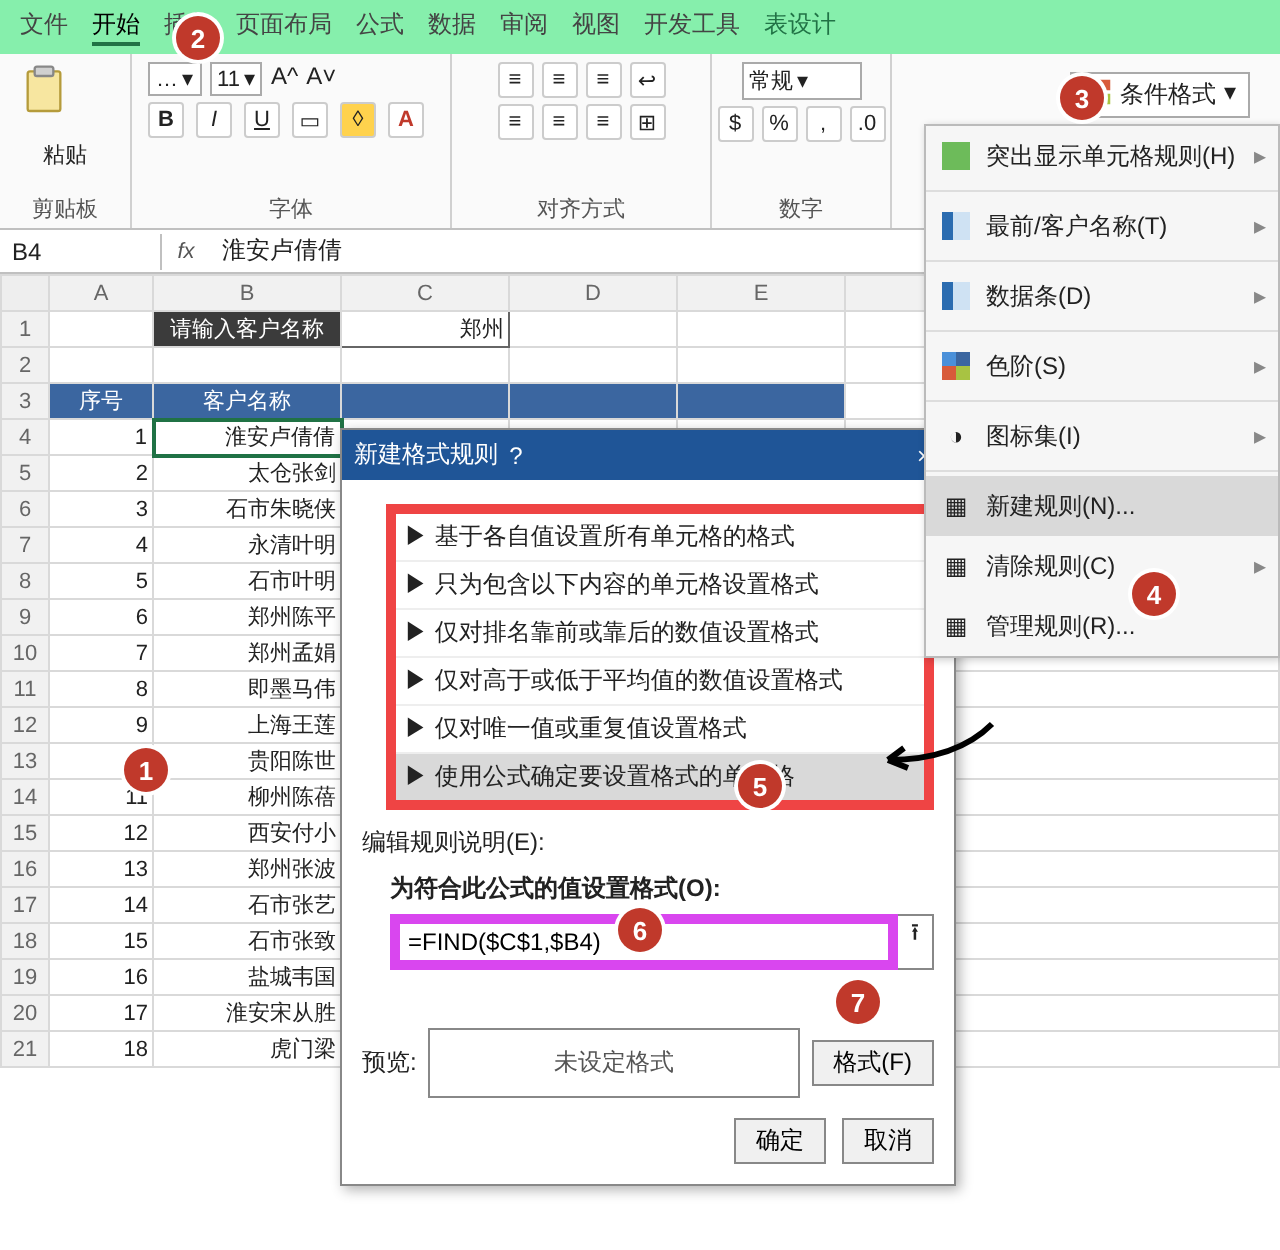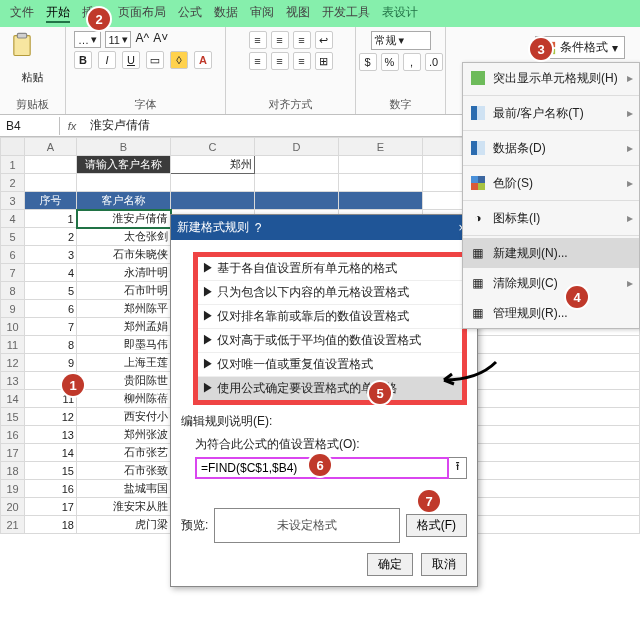--- a/index.html
+++ b/index.html
@@ -24,21 +24,21 @@
 .grp{border-right:1px solid #d0d0d0;padding:4px 8px 2px 8px;display:flex;flex-direction:column;justify-content:space-between}
 .grp .lab{font-size:11px;color:#555;text-align:center;margin-top:2px}
 .grp .body{display:flex;gap:6px;align-items:center}
 .cbtn{width:18px;height:18px;font-size:11px;border:1px solid #ccc;border-radius:2px;display:inline-flex;align-items:center;justify-content:center;background:#fff}
 .sel{border:1px solid #aaa;background:#fff;padding:1px 3px;font-size:11px;display:inline-flex;align-items:center;gap:2px}
 .clip svg{width:28px;height:28px}
 .icon-tiny{width:14px;height:14px;fill:#444}
 
 
 .fbar{display:flex;align-items:center;border-bottom:1px solid var(--border);height:22px;background:#fff}
-.nbox{width:60px;border-right:1px solid var(--border);padding:2px 6px}
+.nbox{width:81px;border-right:1px solid var(--border);padding:2px 6px}
 .fxicon{width:24px;text-align:center;color:#555;font-style:italic;font-size:11px}
 .finput{flex:1;padding:2px 6px}
 
 
 .sheet{position:relative}
 table{border-collapse:collapse;width:100%;table-layout:fixed}
 th,td{border:1px solid #d9d9d9;height:18px;font-size:11px;overflow:hidden;white-space:nowrap;padding:0 2px}
 th{background:#f1f1f1;font-weight:normal;color:#666}
 .corner{background:#eee;width:24px}
 .rowhdr{background:#f1f1f1;width:24px;text-align:center;color:#666}
@@ -52,29 +52,29 @@
 .dlg{position:absolute;left:170px;top:214px;width:308px;background:#fff;border:1px solid #888;box-shadow:2px 2px 6px rgba(0,0,0,.3)}
 .dlg-hdr{background:var(--dialog-hdr);color:#fff;display:flex;align-items:center;padding:4px 6px;font-size:12px}
 .dlg-hdr .close{margin-left:auto;width:18px;text-align:center}
 .dlg-hdr .q{width:18px;text-align:center}
 .dlg-body{padding:8px 10px 10px 10px;font-size:12px}
 .rule-list{border:5px solid #ef4444;margin:4px 0 8px 12px}
 .rule-list div{padding:3px 4px;border-bottom:1px solid #eee}
 .rule-list div:last-child{border:none}
 .rule-list .hl{background:#d9d9d9}
 .inp{display:flex;margin-top:4px}
-.inp input{flex:1;font-size:12px;padding:2px 4px;border:2px solid #d946ef}
+.inp input{flex:1;font-size:12px;padding:2px 4px;border:5px solid #d946ef}
 .inp .pick{width:18px;border:1px solid #888;border-left:none;text-align:center;line-height:16px}
 .preview{display:flex;align-items:center;margin-top:29px;gap:6px}
 .preview .box{border:1px solid #888;height:35px;flex:1;display:flex;align-items:center;justify-content:center;color:#555}
 .dbtn{border:1px solid #888;background:#f0f0f0;padding:2px 10px;font-size:12px}
 .dlg-ft{display:flex;justify-content:flex-end;gap:8px;padding:0 10px 10px 10px}
 
 
-.cfbtn{position:absolute;right:15px;top:36px;display:flex;align-items:center;gap:4px;border:1px solid #aaa;background:#fff;padding:2px 6px;font-size:12px}
+.cfbtn{position:absolute;right:15px;top:36px;display:flex;align-items:flex-start;gap:4px;border:1px solid #aaa;background:#fff;padding:2px 6px;font-size:12px}
 .cfmenu{position:absolute;right:0;top:62px;width:178px;background:var(--menu-bg);border:1px solid #bbb;box-shadow:1px 1px 4px rgba(0,0,0,.2)}
 .cfmenu .sep{border-top:1px solid #ddd;margin:2px 0}
 .cfmenu .mi{display:flex;align-items:center;padding:6px 6px;gap:6px;position:relative}
 .cfmenu .mi.hl{background:#d9d9d9}
 .cfmenu .mi .ar{margin-left:auto;color:#888}
 .mi-icon{width:18px;height:18px;display:inline-flex;align-items:center;justify-content:center}
 .mi-icon .box1{width:14px;height:14px;background:linear-gradient(#6dbb5a,#6dbb5a)}
 .mi-icon .grid{width:14px;height:14px;background:conic-gradient(#3b66a0 90deg,#a8c342 0 180deg,#d85b3a 0 270deg,#4a90d9 0)}
 .mi-icon .bars{width:14px;height:14px;background:linear-gradient(90deg,#2b6cb0 40%,#cfe2f3 0)}
 
@@ -402,21 +402,21 @@
   <div class="dlg-body">
     <div class="rule-list">
       <div>▶ 基于各自值设置所有单元格的格式</div>
       <div>▶ 只为包含以下内容的单元格设置格式</div>
       <div>▶ 仅对排名靠前或靠后的数值设置格式</div>
       <div>▶ 仅对高于或低于平均值的数值设置格式</div>
       <div>▶ 仅对唯一值或重复值设置格式</div>
       <div class="hl">▶ 使用公式确定要设置格式的单元格</div>
     </div>
     <div>编辑规则说明(E):</div>
-    <div style="margin:6px 0 0 14px;font-weight:normal">为符合此公式的值设置格式(O):</div>
+    <div style="margin:6px 0 0 14px;font-weight:bold">为符合此公式的值设置格式(O):</div>
     <div class="inp" style="margin-left:14px">
       <input value="=FIND($C$1,$B4)" style="">
       <div class="pick">⭱</div>
     </div>
     <div class="preview">
       <span>预览:</span>
       <div class="box">未设定格式</div>
       <button class="dbtn">格式(F)</button>
     </div>
   </div>

